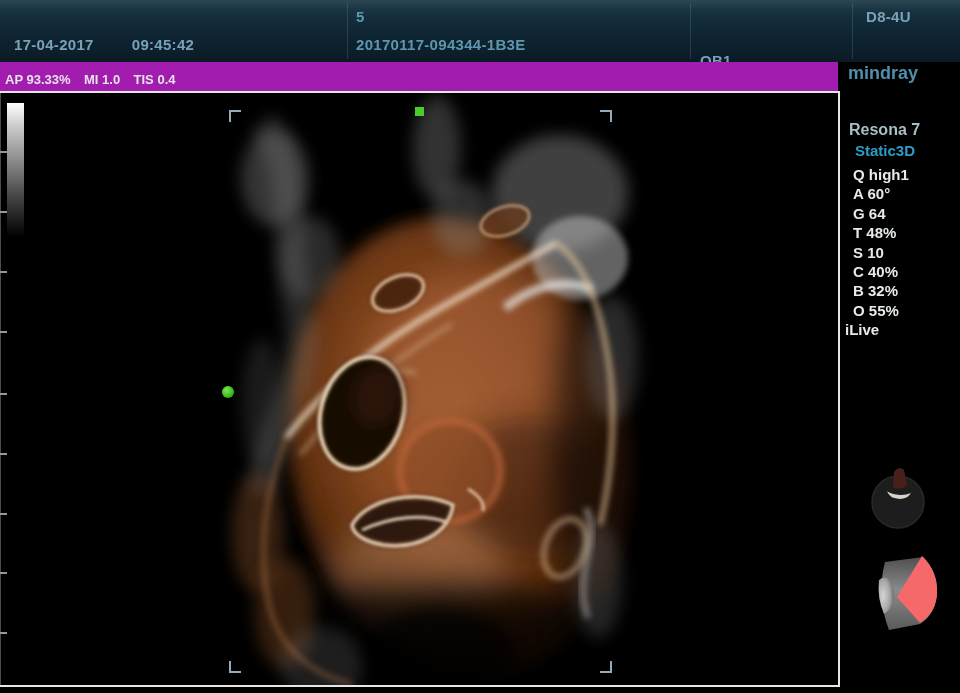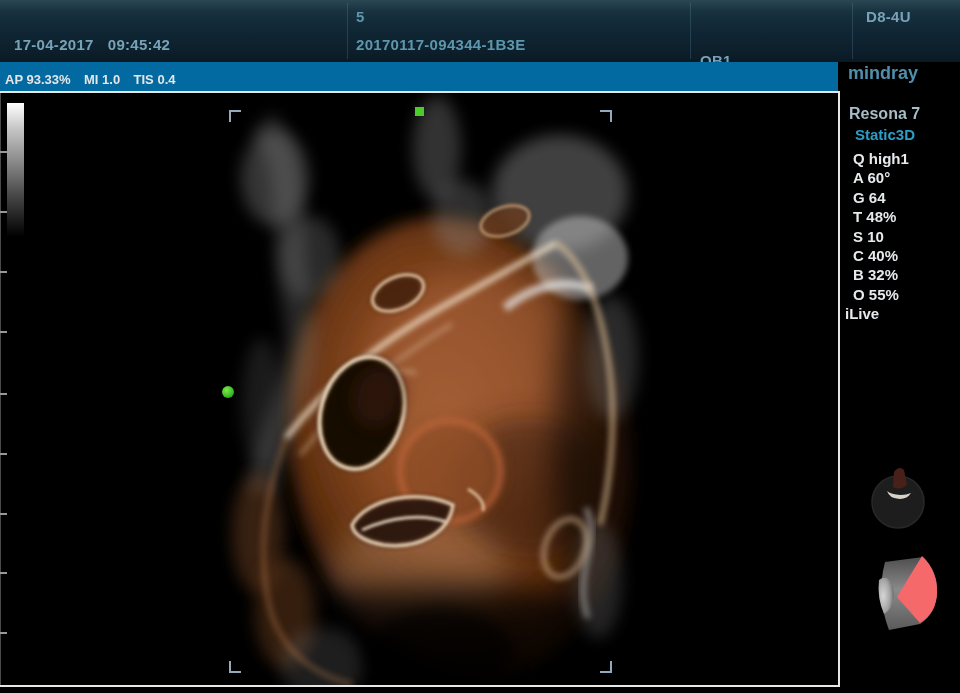--- a/index.html
+++ b/index.html
@@ -11,36 +11,36 @@
     position:relative; overflow:hidden;
   }
   
   .topbar {
     position:absolute; left:0; top:0; width:960px; height:62px;
     background:linear-gradient(180deg,#2b4754 0%,#183240 18%,#102634 50%,#0c1f2b 82%,#0a1a24 100%);
   }
   .topbar .vdiv { position:absolute; top:3px; height:56px; width:1px; background:rgba(120,165,190,.22); }
   .hd-text { position:absolute; color:#78a2b8; font-size:15px; font-weight:bold; white-space:pre; letter-spacing:.3px; }
   .hd-datetime { left:14px; top:36px; }
-  .hd-datetime .time { margin-left:14px; }
+  .hd-datetime .time { margin-left:38px; }
   .hd-examno  { left:356px; top:8px;  color:#5d97ad; }
   .hd-examid  { left:356px; top:36px; color:#5d97ad; }
   .hd-preset  { left:700px; top:8px;margin-top:44px; }
   .hd-probe   { left:866px; top:8px; }
   
-  .status-strip { position:absolute; left:0; top:62px; width:838px; height:29px; background:#0369a1; }
+  .status-strip { position:absolute; left:0; top:62px; width:838px; height:29px; background:#a21caf; }
   .status-strip span { position:relative; top:8px; color:#e4e6e7; font-size:13px; font-weight:bold; margin-right:9px; }
   .status-strip .first { margin-left:5px; }
   
   .brand-logo {
     position:absolute; left:848px; top:63px;
     color:#4e8fae; font-size:18px; font-weight:bold; letter-spacing:0px;
   }
   .sidebar { position:absolute; left:845px; top:105px; width:115px; }
-  .sb-model { color:#a7bdc8; font-size:16px; font-weight:bold; margin:0 0 3px 4px; }
+  .sb-model { color:#a7bdc8; font-size:16px; font-weight:bold; margin:16px 0 3px 4px; }
   .sb-mode  { color:#2d9dc8; font-size:15px; font-weight:bold; margin:0 0 6px 10px; }
   .sb-param { color:#e6eaec; font-size:15px; font-weight:bold; line-height:19.4px; margin-left:8px; }
   .sb-ilive { color:#e6eaec; font-size:15px; font-weight:bold; margin-left:0; line-height:20px; }
   
   .frame-top    { position:absolute; left:0; top:91px;  width:840px; height:2px; background:#e6e6e6; }
   .frame-right  { position:absolute; left:838px; top:91px; width:2px; height:596px; background:#e6e6e6; }
   .frame-bottom { position:absolute; left:0; top:685px; width:840px; height:2px; background:#e6e6e6; }
   .image-area { position:absolute; left:0; top:93px; width:838px; height:592px; background:#000; }
   .grayscale-bar {
     position:absolute; left:7px; top:10px; width:17px; height:134px;

